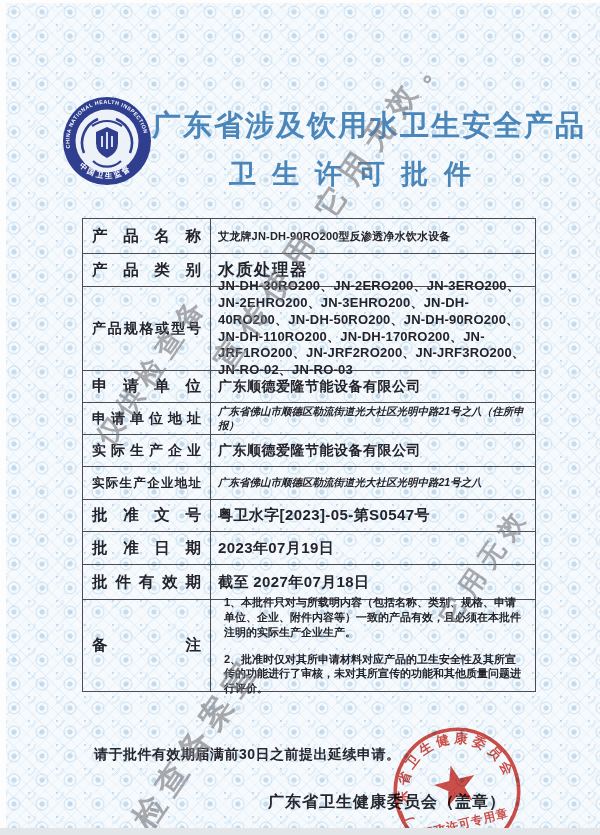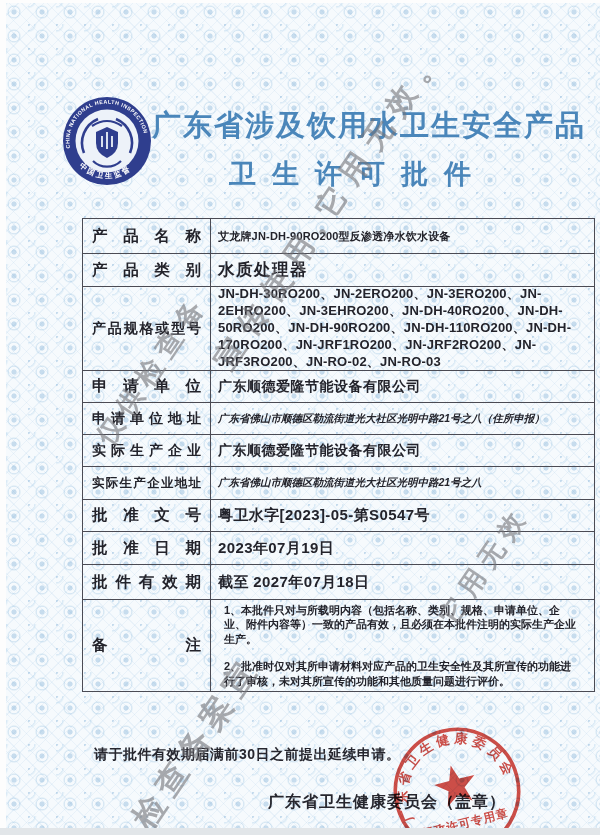--- a/index.html
+++ b/index.html
@@ -19,21 +19,21 @@
   .edge-bottom{position:absolute;left:0;bottom:0;width:600px;height:7px;background:#e2e6e9;z-index:9;}
 
   
   .emblem{position:absolute;left:62px;top:96px;width:90px;height:90px;z-index:3;}
   .title-block{position:absolute;left:152px;top:106px;width:396px;z-index:3;text-align:center;
     color:#4a86ba;font-family:Liberation Sans, sans-serif;font-weight:bold;}
   .title-l1{font-size:29px;letter-spacing:2px;white-space:nowrap;}
   .title-l2{font-size:27px;letter-spacing:16px;margin-top:10px;white-space:nowrap;text-indent:16px;}
 
   
-  .cert-table{position:absolute;left:82px;top:218px;width:513px;z-index:2;
+  .cert-table{position:absolute;left:82px;top:218px;width:454px;z-index:2;
     border:1.8px solid #4b4b54;box-sizing:border-box;color:#23232b;}
   .trow{display:flex;border-top:1.6px solid #4b4b54;box-sizing:border-box;}
   .trow:first-child{border-top:none;}
   .tlabel{flex:0 0 128px;width:128px;border-right:1.6px solid #4b4b54;display:flex;align-items:center;
     padding:0 9px;box-sizing:border-box;}
   .tlabel-text{display:block;width:100%;text-align:justify;text-align-last:justify;font-weight:bold;
     font-size:15.5px;color:#23232b;}
   .lab-sm .tlabel-text{font-size:14px;}
   .lab-xs .tlabel-text{font-size:12.5px;}
   .tvalue{flex:1;min-width:0;display:flex;flex-direction:column;justify-content:center;

